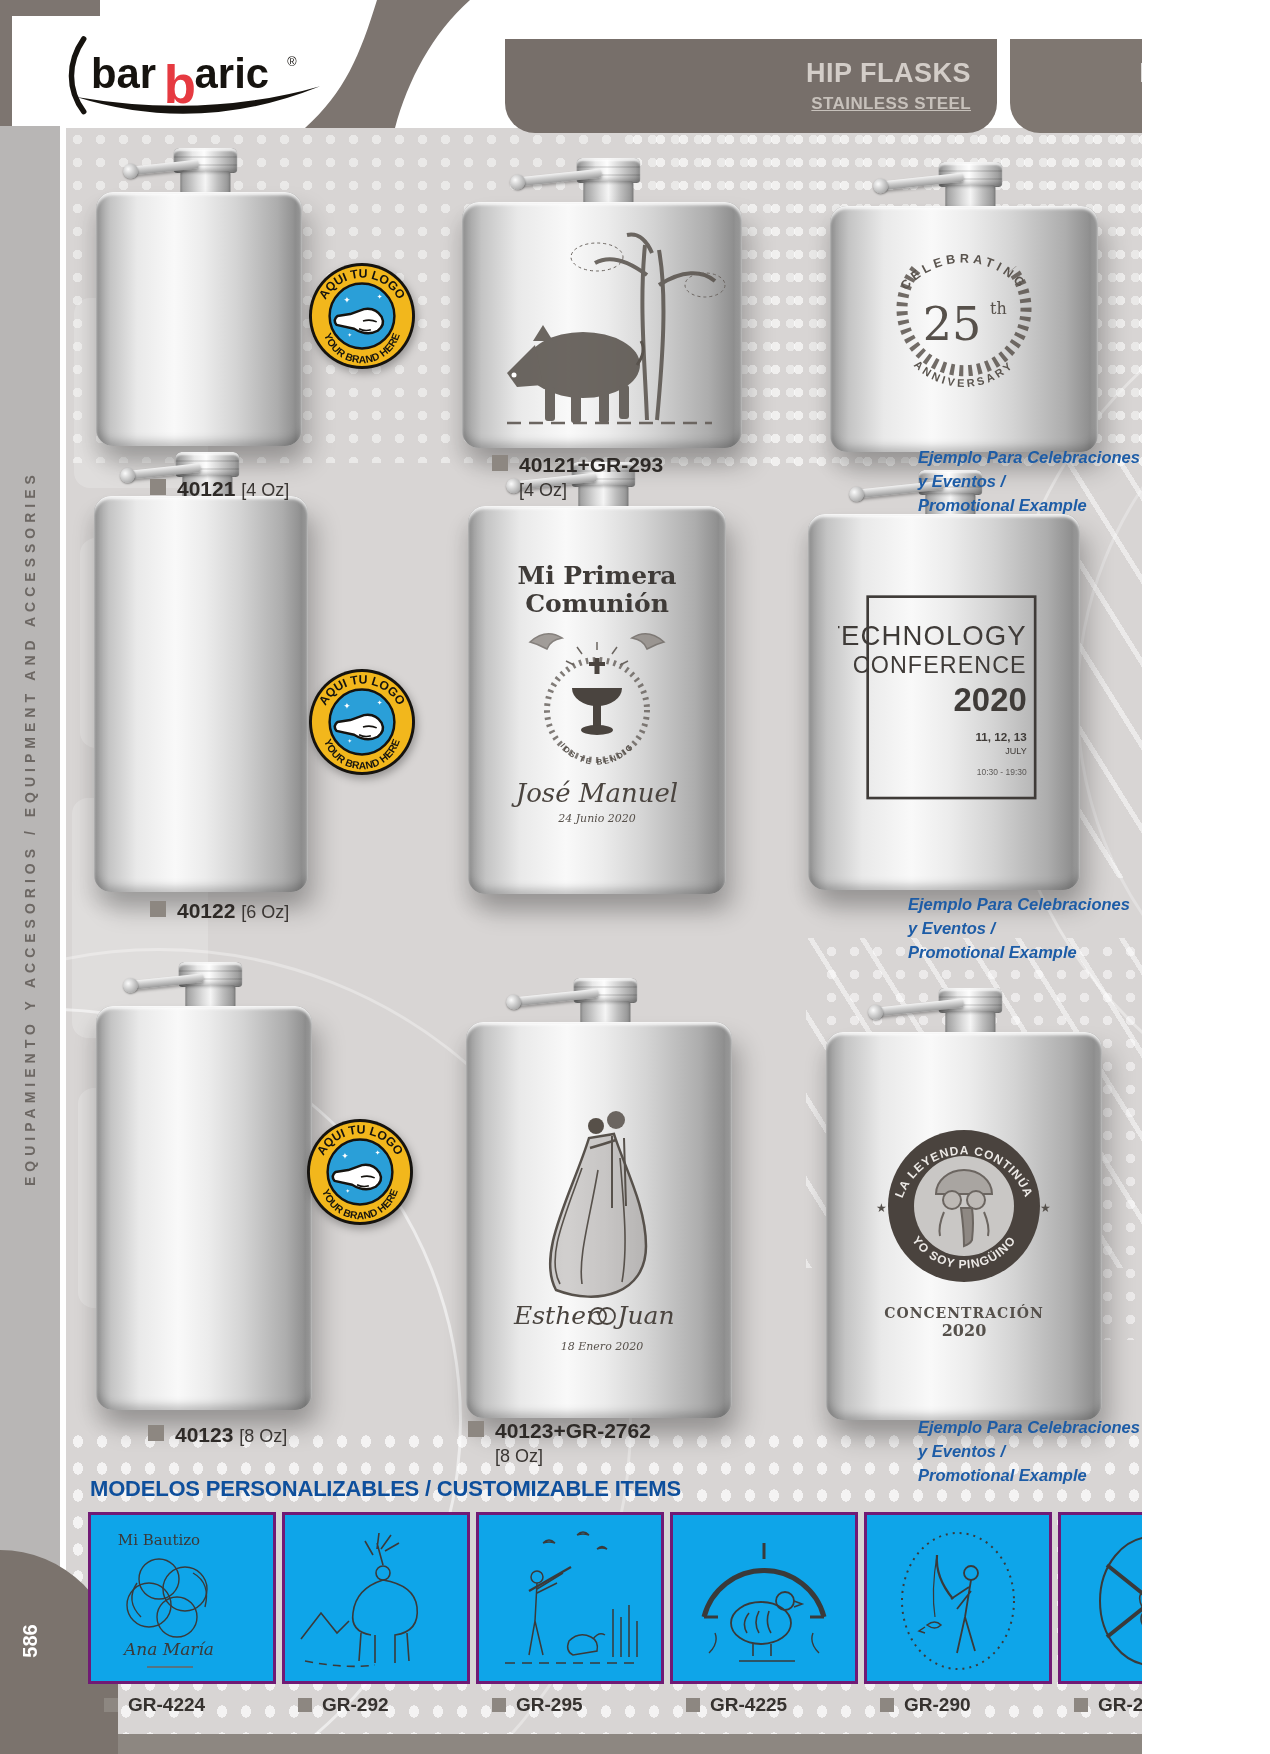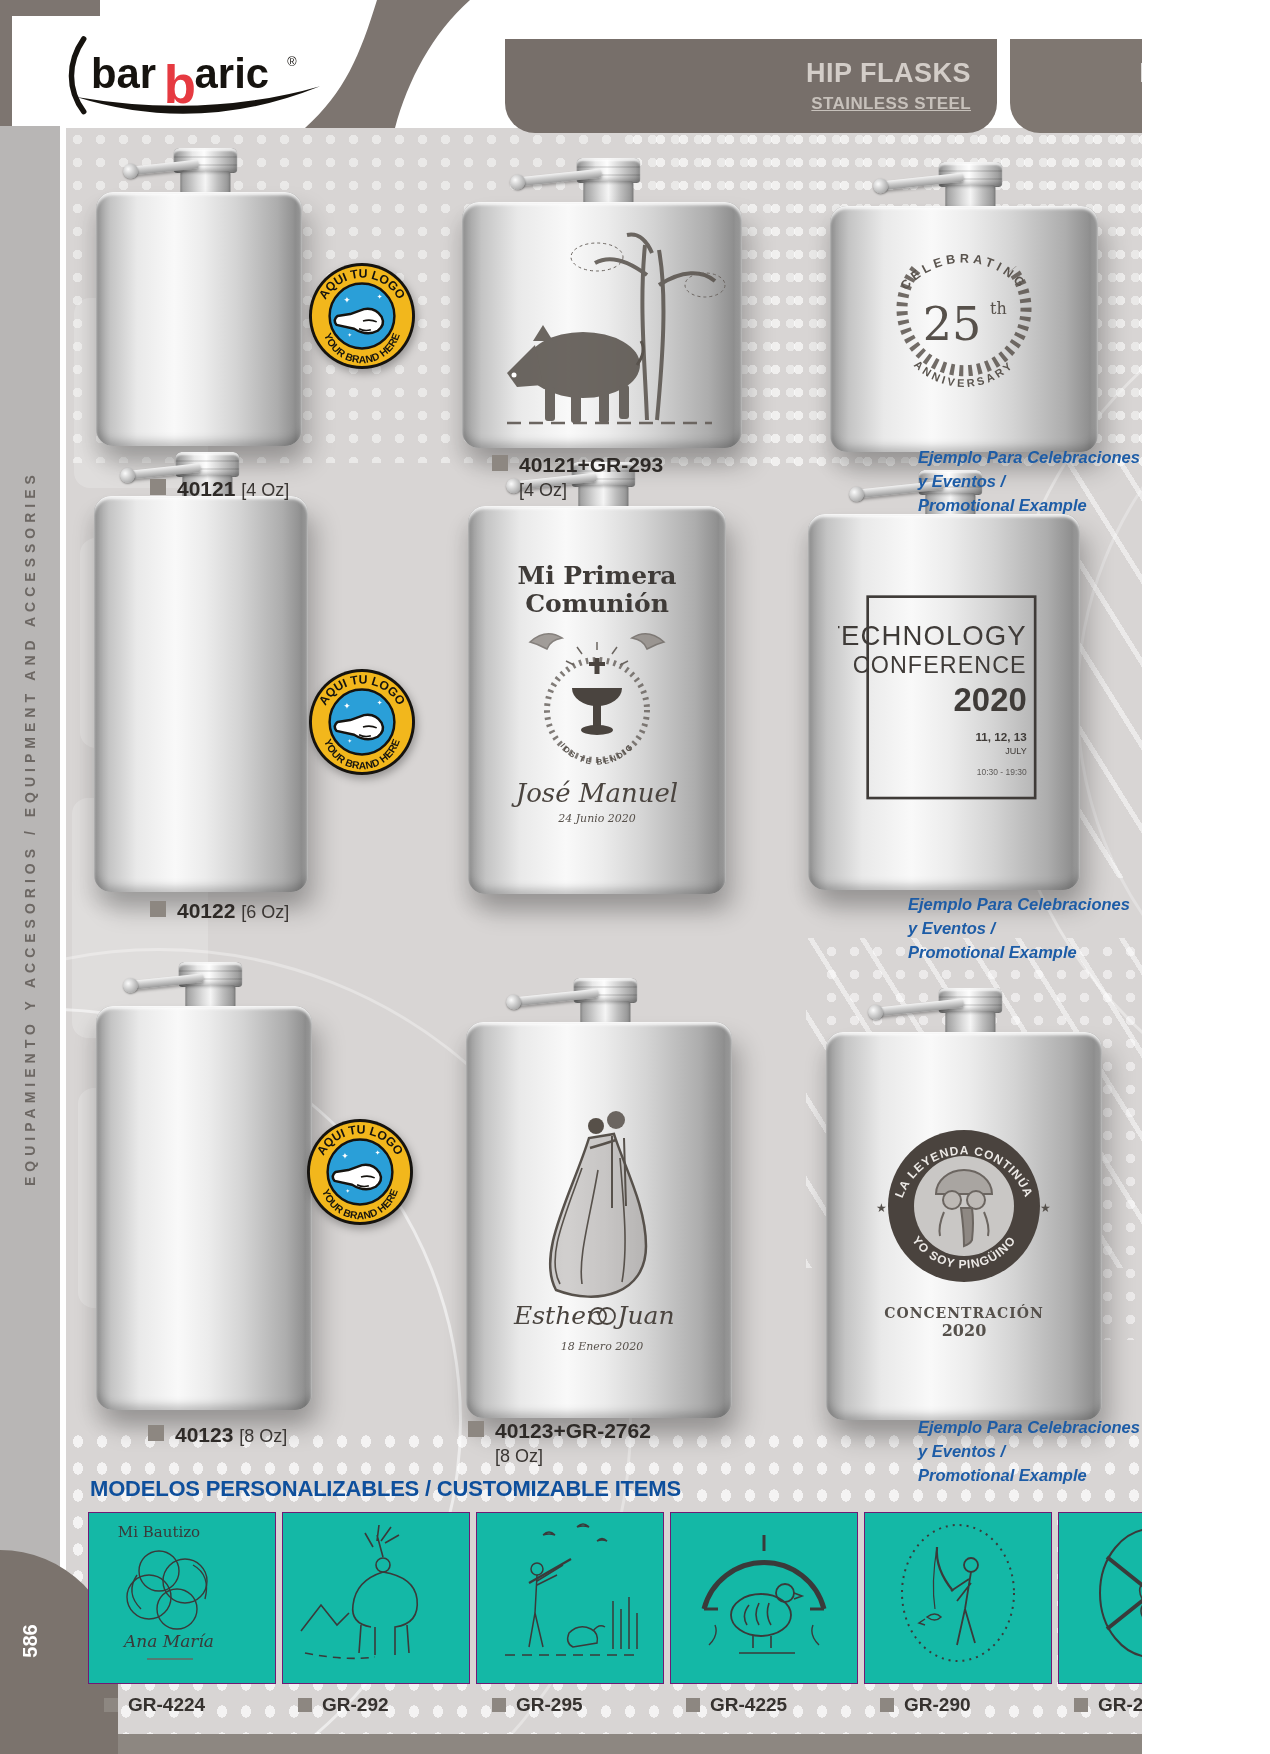--- a/index.html
+++ b/index.html
@@ -61,22 +61,22 @@
   .pl-text i{font-style:normal;font-weight:400;font-size:18px;color:#3a3633;}
   .pl-text .blk{display:block;font-style:normal;font-weight:400;font-size:18px;color:#3a3633;margin-top:3px;}
   .ex-caption{position:absolute;font-size:16.5px;font-style:italic;font-weight:600;color:#1d5ca6;line-height:1.45;z-index:6;}
   .ex-caption .blk{display:block;}
   #custom-heading{position:absolute;left:90px;top:1476px;font-size:22px;font-weight:800;color:#0e4f9c;
                   letter-spacing:-.2px;z-index:6;}
   
   .badge{position:absolute;z-index:8;filter:drop-shadow(2px 4px 4px rgba(0,0,0,.3));}
   
   #thumbs{position:absolute;left:88px;top:1512px;width:1158px;height:172px;display:flex;gap:6px;z-index:6;}
-  .thumb{flex:none;width:188px;height:172px;background:#14b8a6;border:1px solid #701a75;box-sizing:border-box;
-         display:flex;align-items:flex-start;justify-content:center;}
+  .thumb{flex:none;width:188px;height:172px;background:#0ea5e9;border:3px solid #701a75;box-sizing:border-box;
+         display:flex;align-items:flex-end;justify-content:center;}
   #thumb-labels{position:absolute;left:88px;top:1694px;width:1158px;display:flex;gap:6px;z-index:6;}
   .tlabel{flex:none;width:188px;display:flex;gap:10px;align-items:center;padding-left:16px;box-sizing:border-box;}
   .tlabel .bullet{width:14px;height:14px;margin-top:0;}
   .tlabel span.code{font-size:19px;font-weight:700;color:#36322f;}
   svg text{font-family:"Liberation Sans",sans-serif;}
   .serif{font-family:"DejaVu Serif",serif;}
 </style>
 </head>
 <body>
 

